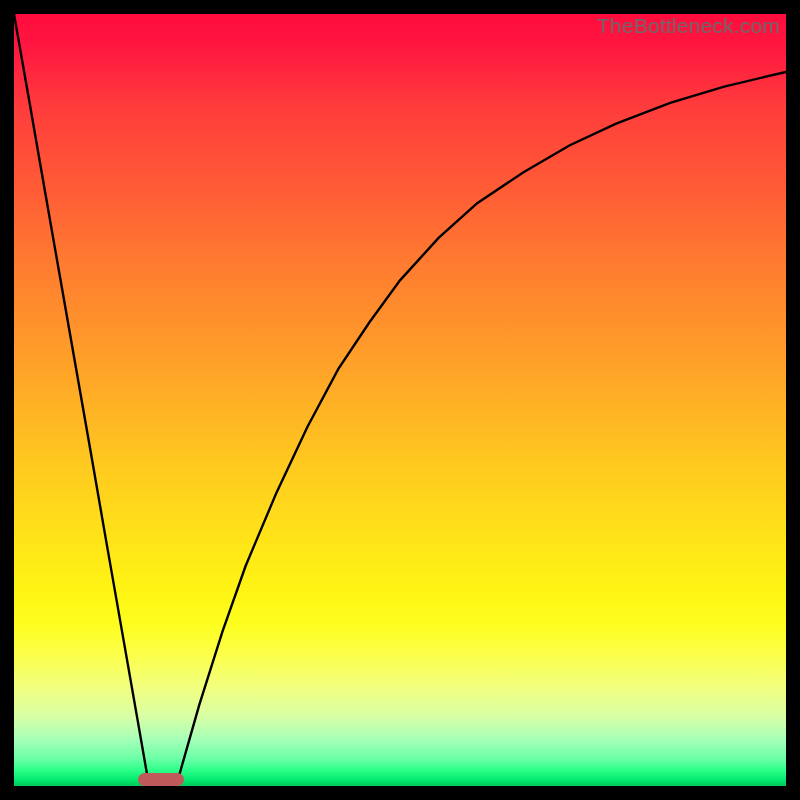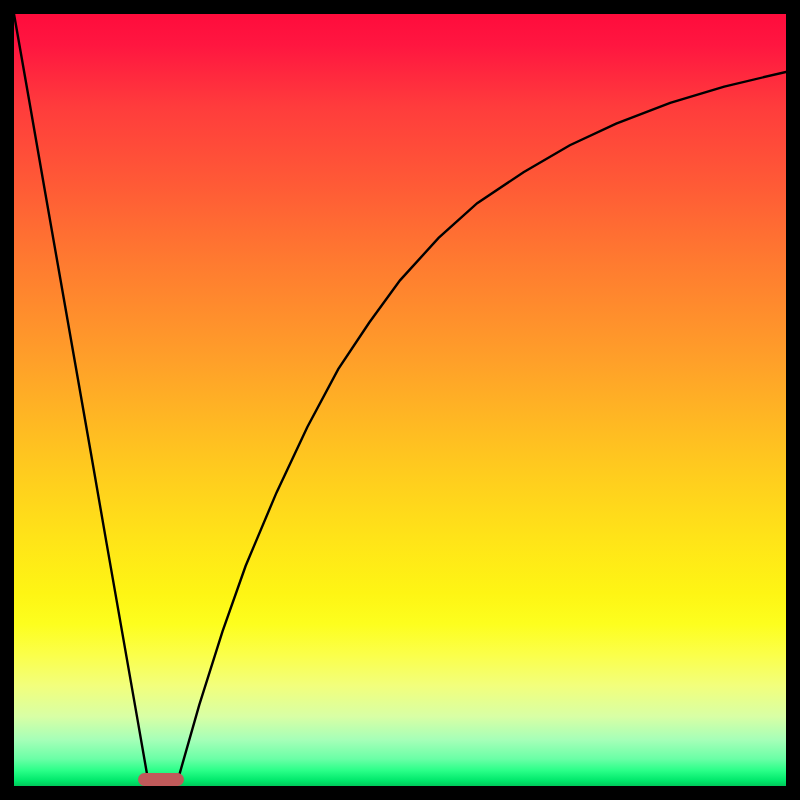--- a/index.html
+++ b/index.html
@@ -66,20 +66,21 @@
     height: 13px;
   }
 </style>
 </head>
 <body>
 
 <div class="frame">
 
   <div class="plot">
 
+    <div class="watermark">TheBottleneck.com</div>
 
     <svg class="curve" width="772" height="772" viewBox="0 0 772 772">
       <path id="left-branch-path" fill="none" stroke="#000" stroke-width="2.4" stroke-linecap="round" d="M0.00 0.00 L15.44 88.01 L30.88 176.79 L46.32 264.80 L61.76 352.80 L77.20 440.81 L92.64 529.59 L108.08 617.60 L123.52 705.61 L135.10 772.00"></path>
       <path id="right-branch-path" fill="none" stroke="#000" stroke-width="2.4" stroke-linecap="round" d="M162.12 772.00 L185.28 690.94 L208.44 617.60 L231.60 551.98 L262.48 478.64 L293.36 413.02 L324.24 355.12 L355.12 308.80 L386.00 266.34 L424.60 223.88 L463.20 189.14 L509.52 158.26 L555.84 131.24 L602.16 109.62 L656.20 88.78 L710.24 72.57 L772.00 57.90"></path>
     </svg>
 
     <div id="bottom-marker" class="marker" style="left: 123.5px; width: 46.3px; bottom: 0px;"></div>
 
   </div>
 </div>

